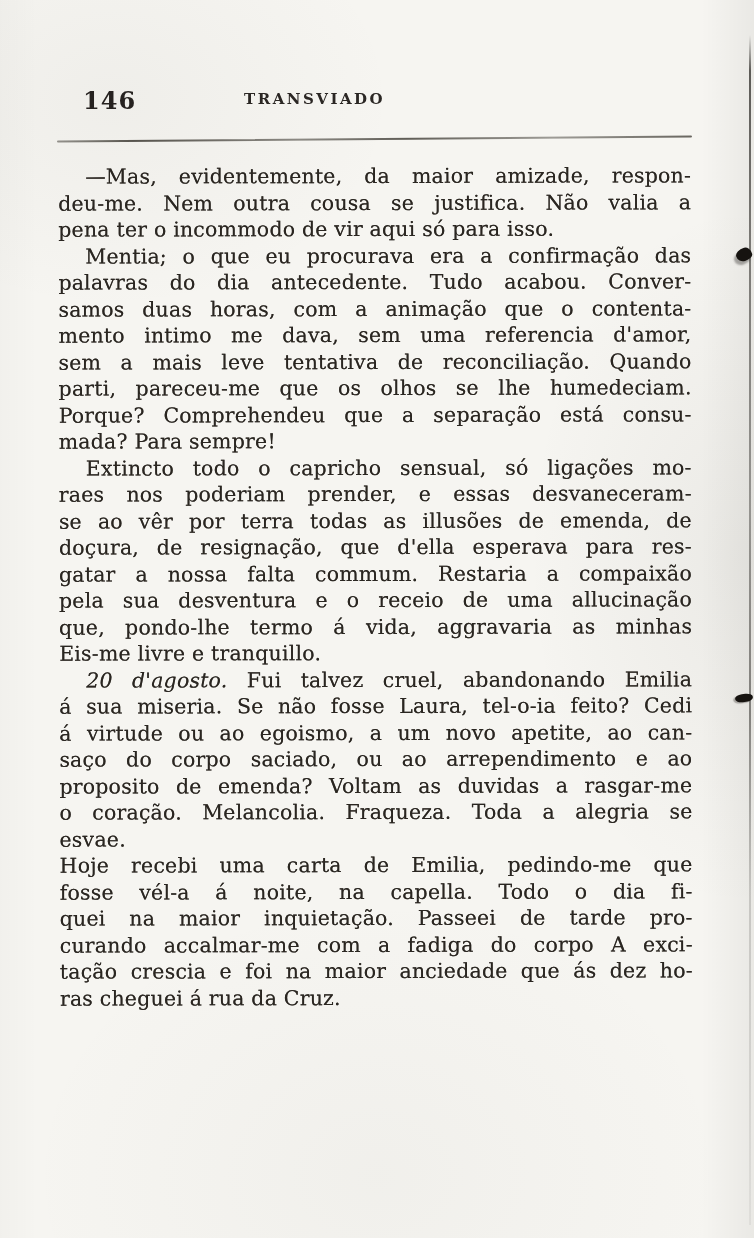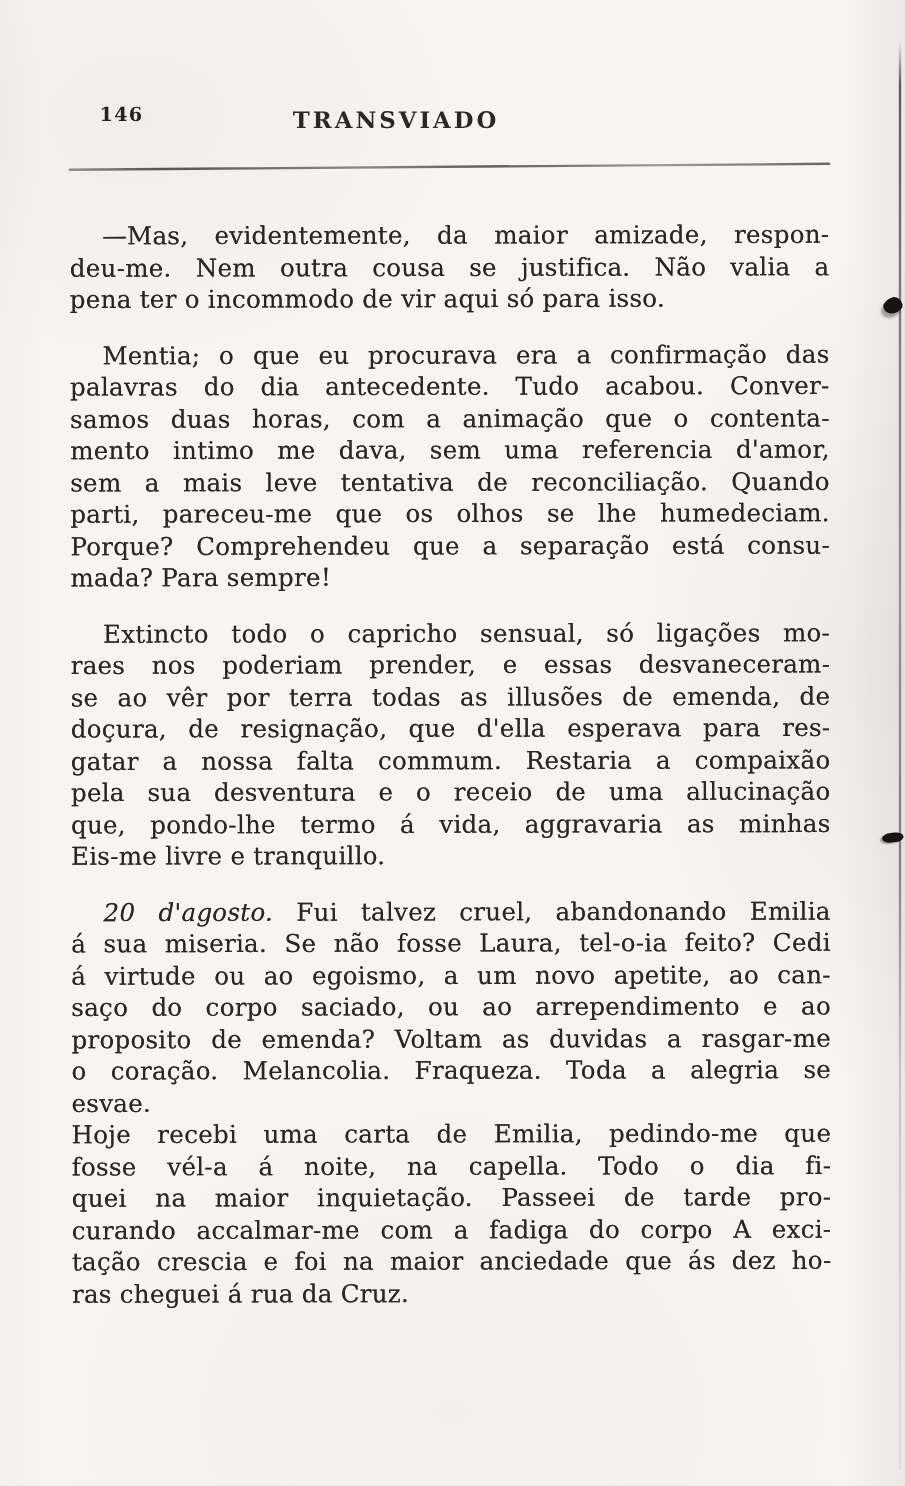--- a/index.html
+++ b/index.html
@@ -18,30 +18,30 @@
       radial-gradient(ellipse 400px 300px at 15% 8%, rgba(110,108,100,0.05), transparent 70%),
       radial-gradient(ellipse 300px 500px at 98% 45%, rgba(90,88,82,0.07), transparent 70%),
       radial-gradient(ellipse 500px 400px at 50% 95%, rgba(110,108,100,0.04), transparent 70%),
       linear-gradient(to right, rgba(0,0,0,0.02), rgba(0,0,0,0) 5%, rgba(0,0,0,0) 93%, rgba(0,0,0,0.05)),
       #f6f5f1;
   }
   .page-number {
     position: absolute;
     left: 83px;
     top: 86px;
-    font-size: 16px;
+    font-size: 24px;
     font-weight: bold;
     letter-spacing: 1px;
     color: #262220;
   }
   .running-title {
     position: absolute;
     left: 244px;
     top: 90px;
-    font-size: 19px;
+    font-size: 15px;
     font-weight: bold;
     letter-spacing: 2.5px;
     color: #2b2724;
     text-align: right;
   }
   .header-rule {
     position: absolute;
     left: 57px;
     top: 138px;
     width: 635px;
@@ -65,21 +65,21 @@
   }
   .para { margin: 0; }
   .line {
     text-align: justify;
     text-align-last: justify;
     white-space: normal;
     overflow: hidden;
     height: 26.5px;
   }
   .line.last { text-align-last: left; }
-  .line.first { text-indent: 27px; margin-top: 20px; }
+  .line.first { text-indent: 27px; }
   .line i { font-style: italic; }
   .page-edge {
     position: absolute;
     right: 3px;
     top: 35px;
     width: 2px;
     height: 1190px;
     background: linear-gradient(to bottom,
       rgba(32,30,26,0), rgba(32,30,26,0.7) 3%, rgba(32,30,26,0.55) 18%,
       rgba(32,30,26,0.4) 40%, rgba(32,30,26,0.5) 57%,

